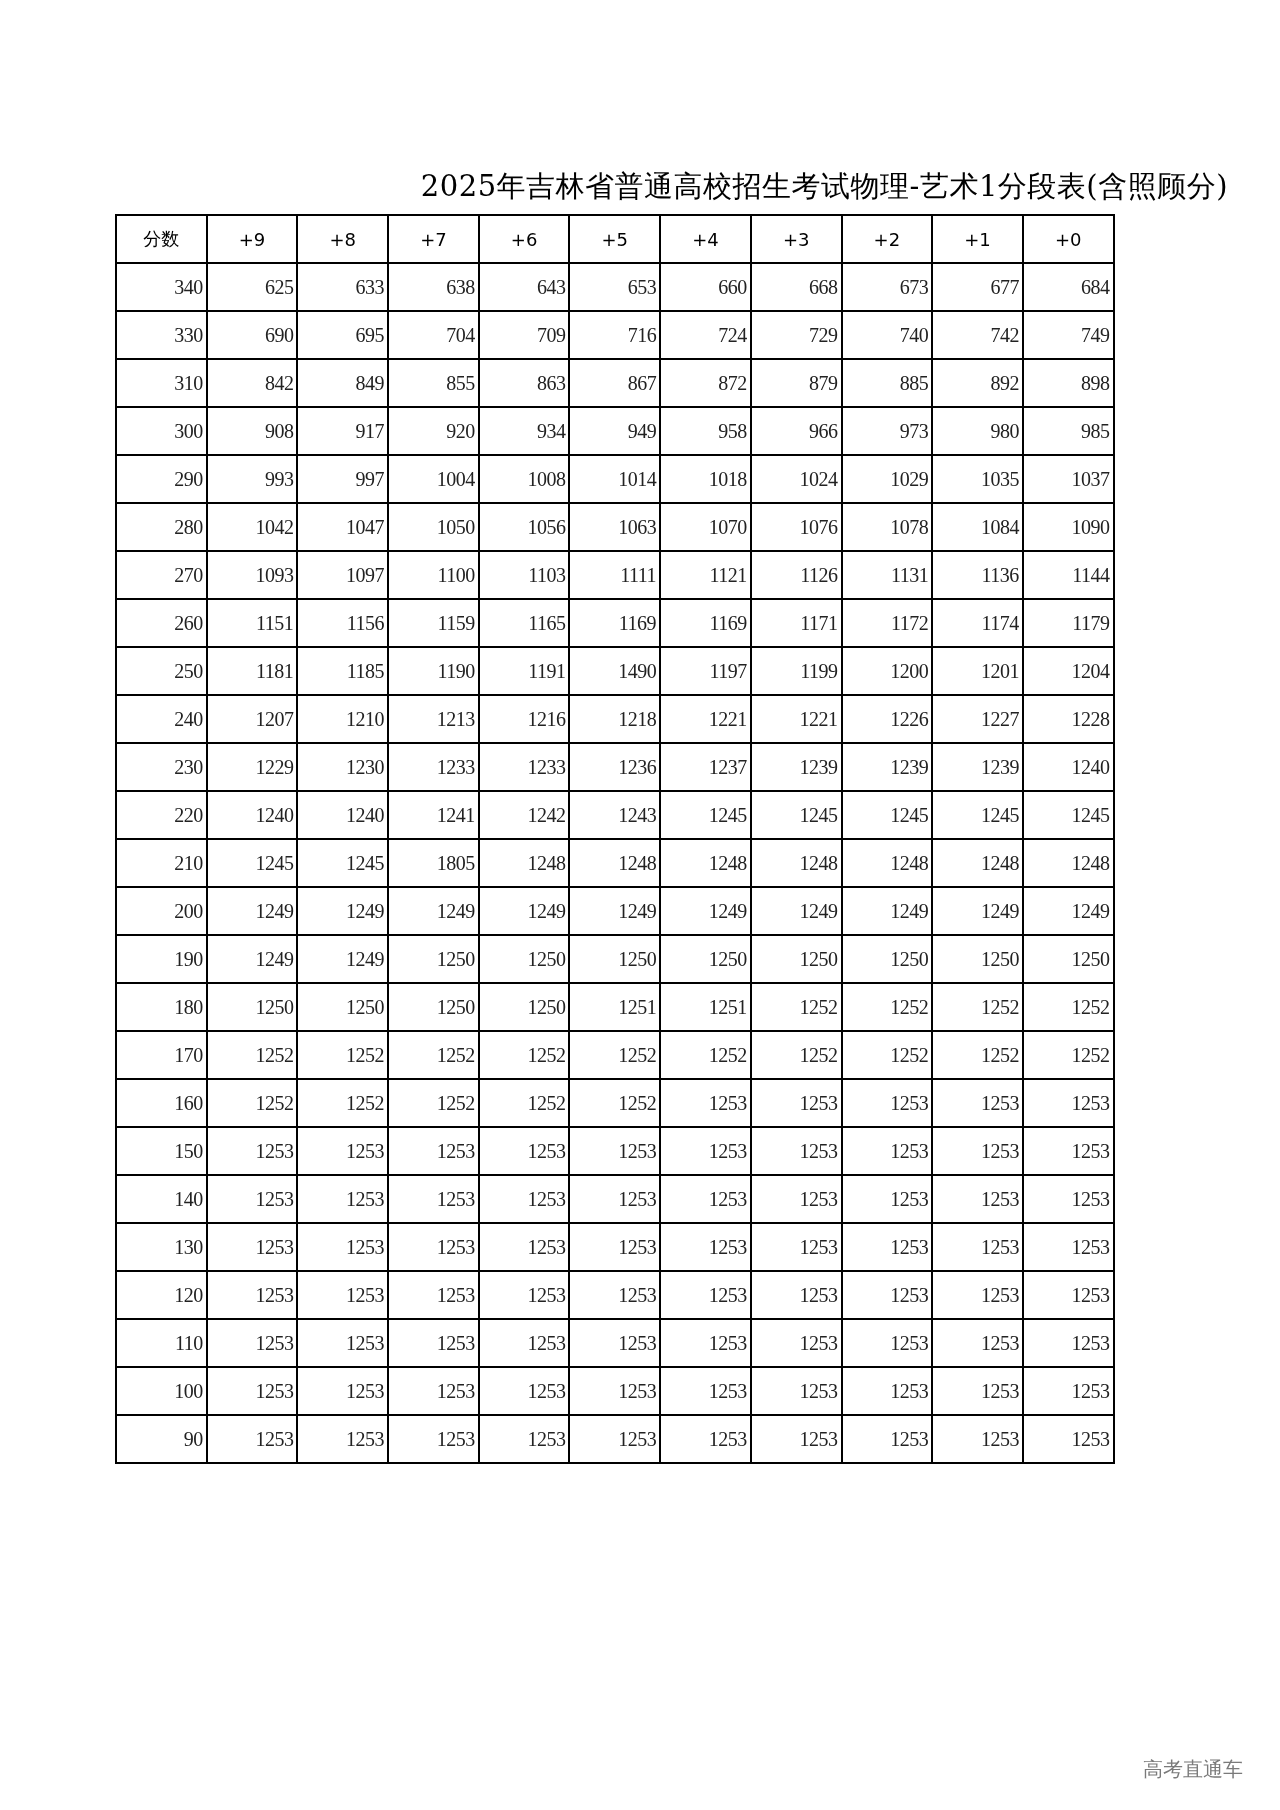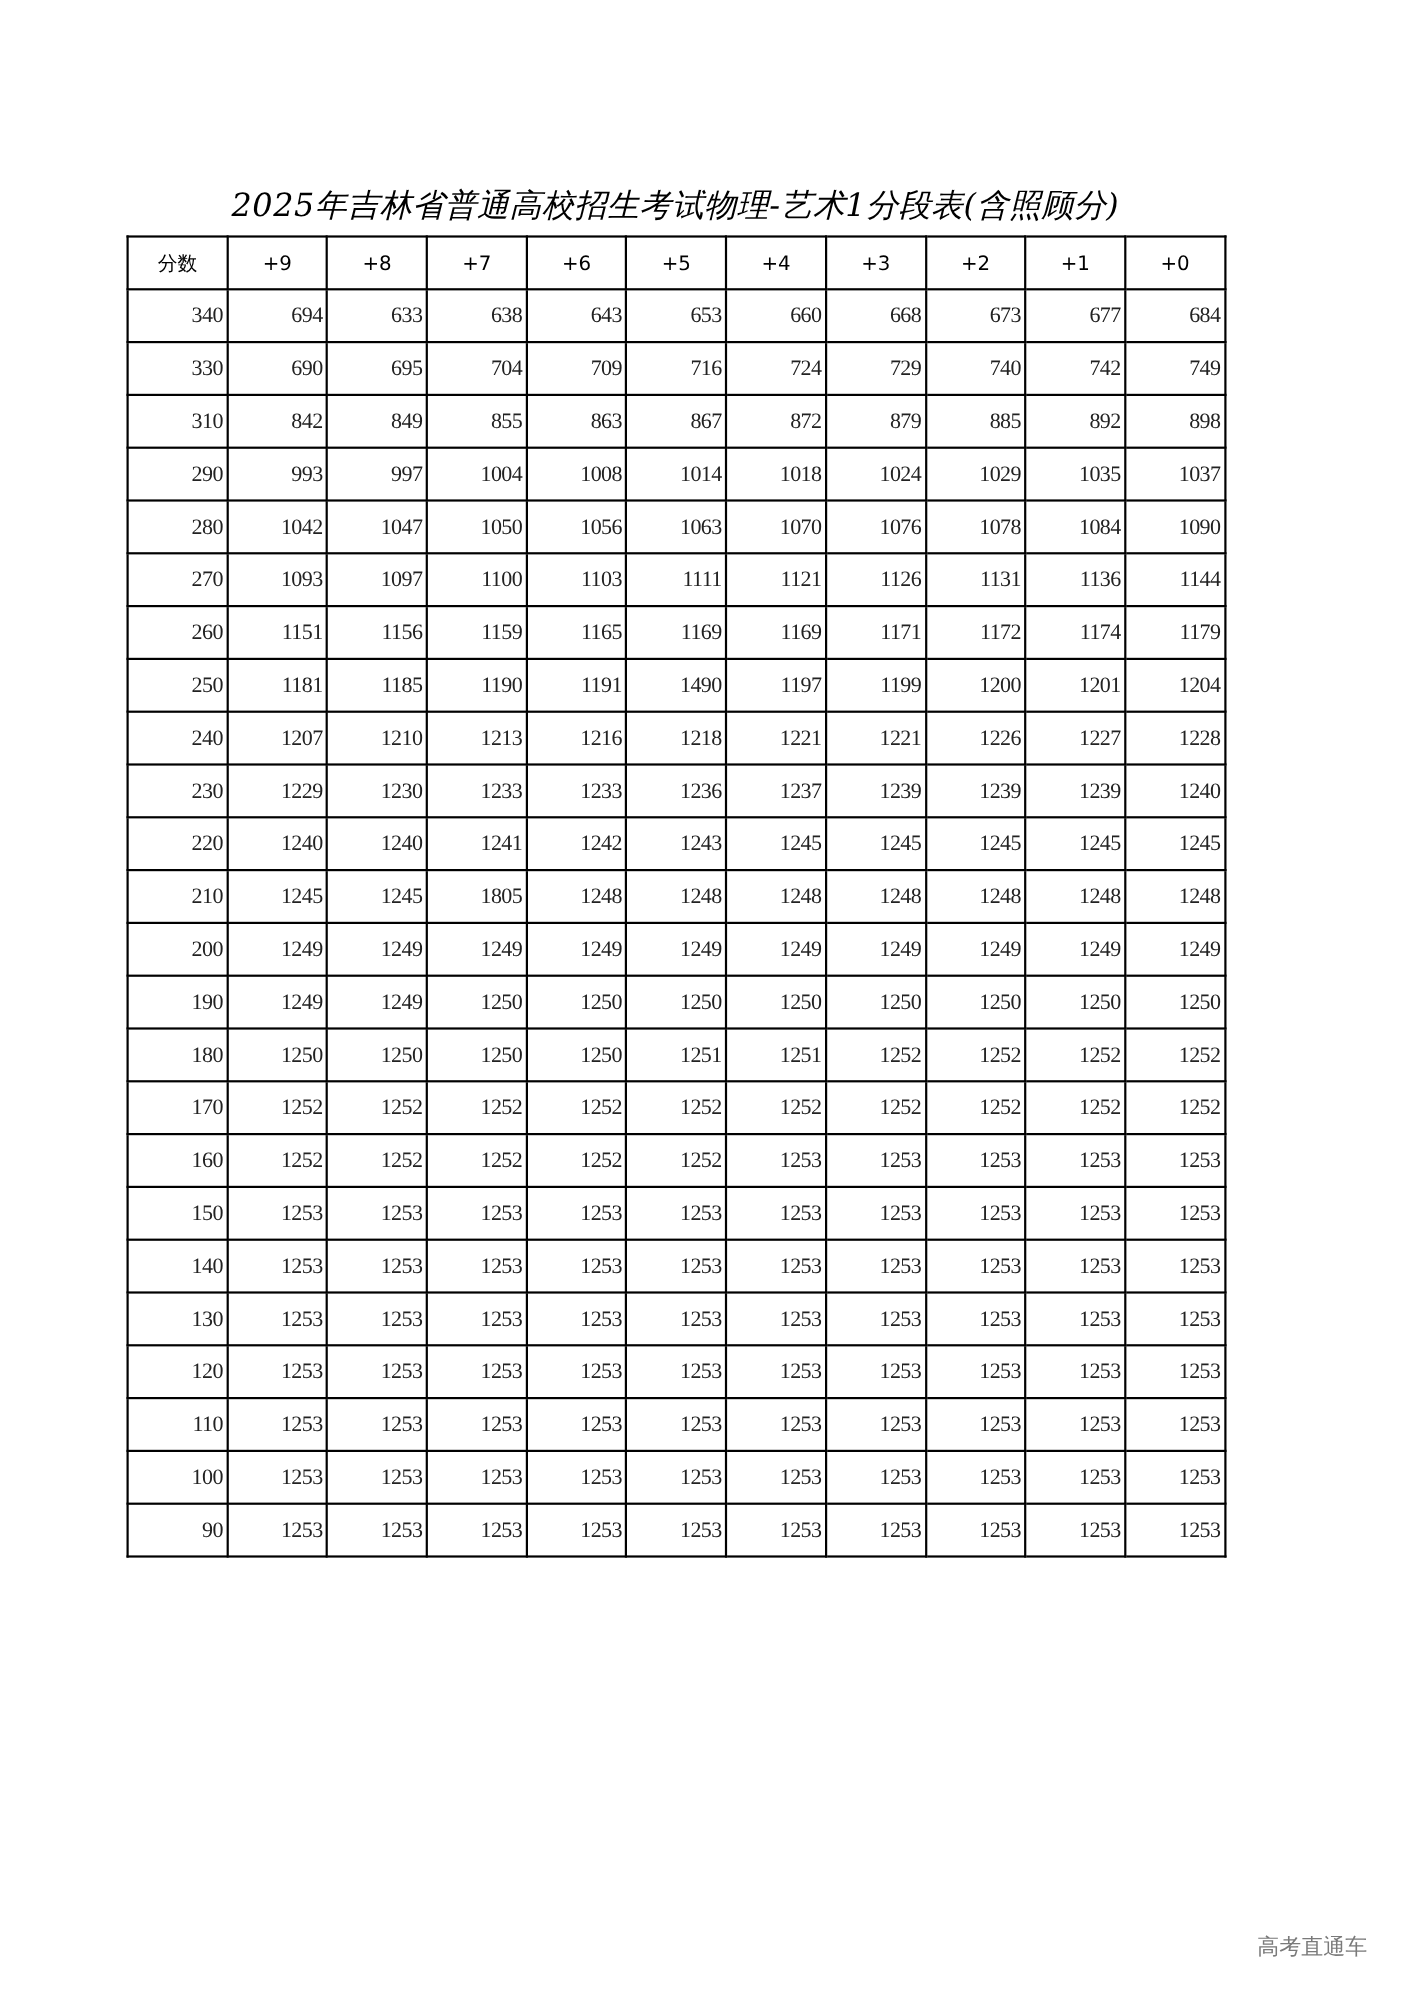--- a/index.html
+++ b/index.html
@@ -13,28 +13,27 @@
       position: relative;
       overflow: hidden;
       font-family: "DejaVu Serif", "Liberation Serif", serif;
       color: #111;
     }
     .doc-title {
       position: absolute;
       left: 0;
       top: 166px;
       width: 1228px;
-      text-align: center;
+      text-align: right;
       font-family: "DejaVu Serif", "Liberation Serif", serif;
       font-size: 29px;
       line-height: 40px;
       color: #000;
       letter-spacing: 0.5px;
       white-space: nowrap;
-      font-style: italic;
     }
     .score-table {
       position: absolute;
       left: 115px;
       top: 214px;
       width: 998px;
       border-collapse: collapse;
       border: 2px solid #000;
       table-layout: fixed;
     }
@@ -102,21 +101,21 @@
         <th>+4</th>
         <th>+3</th>
         <th>+2</th>
         <th>+1</th>
         <th>+0</th>
       </tr>
   </thead>
   <tbody id="table-body">
       <tr>
         <td>340</td>
-        <td>694</td>
+        <td>625</td>
         <td>633</td>
         <td>638</td>
         <td>643</td>
         <td>653</td>
         <td>660</td>
         <td>668</td>
         <td>673</td>
         <td>677</td>
         <td>684</td>
       </tr>
@@ -140,20 +139,33 @@
         <td>855</td>
         <td>863</td>
         <td>867</td>
         <td>872</td>
         <td>879</td>
         <td>885</td>
         <td>892</td>
         <td>898</td>
       </tr>
       <tr>
+        <td>300</td>
+        <td>908</td>
+        <td>917</td>
+        <td>920</td>
+        <td>934</td>
+        <td>949</td>
+        <td>958</td>
+        <td>966</td>
+        <td>973</td>
+        <td>980</td>
+        <td>985</td>
+      </tr>
+      <tr>
         <td>290</td>
         <td>993</td>
         <td>997</td>
         <td>1004</td>
         <td>1008</td>
         <td>1014</td>
         <td>1018</td>
         <td>1024</td>
         <td>1029</td>
         <td>1035</td>

